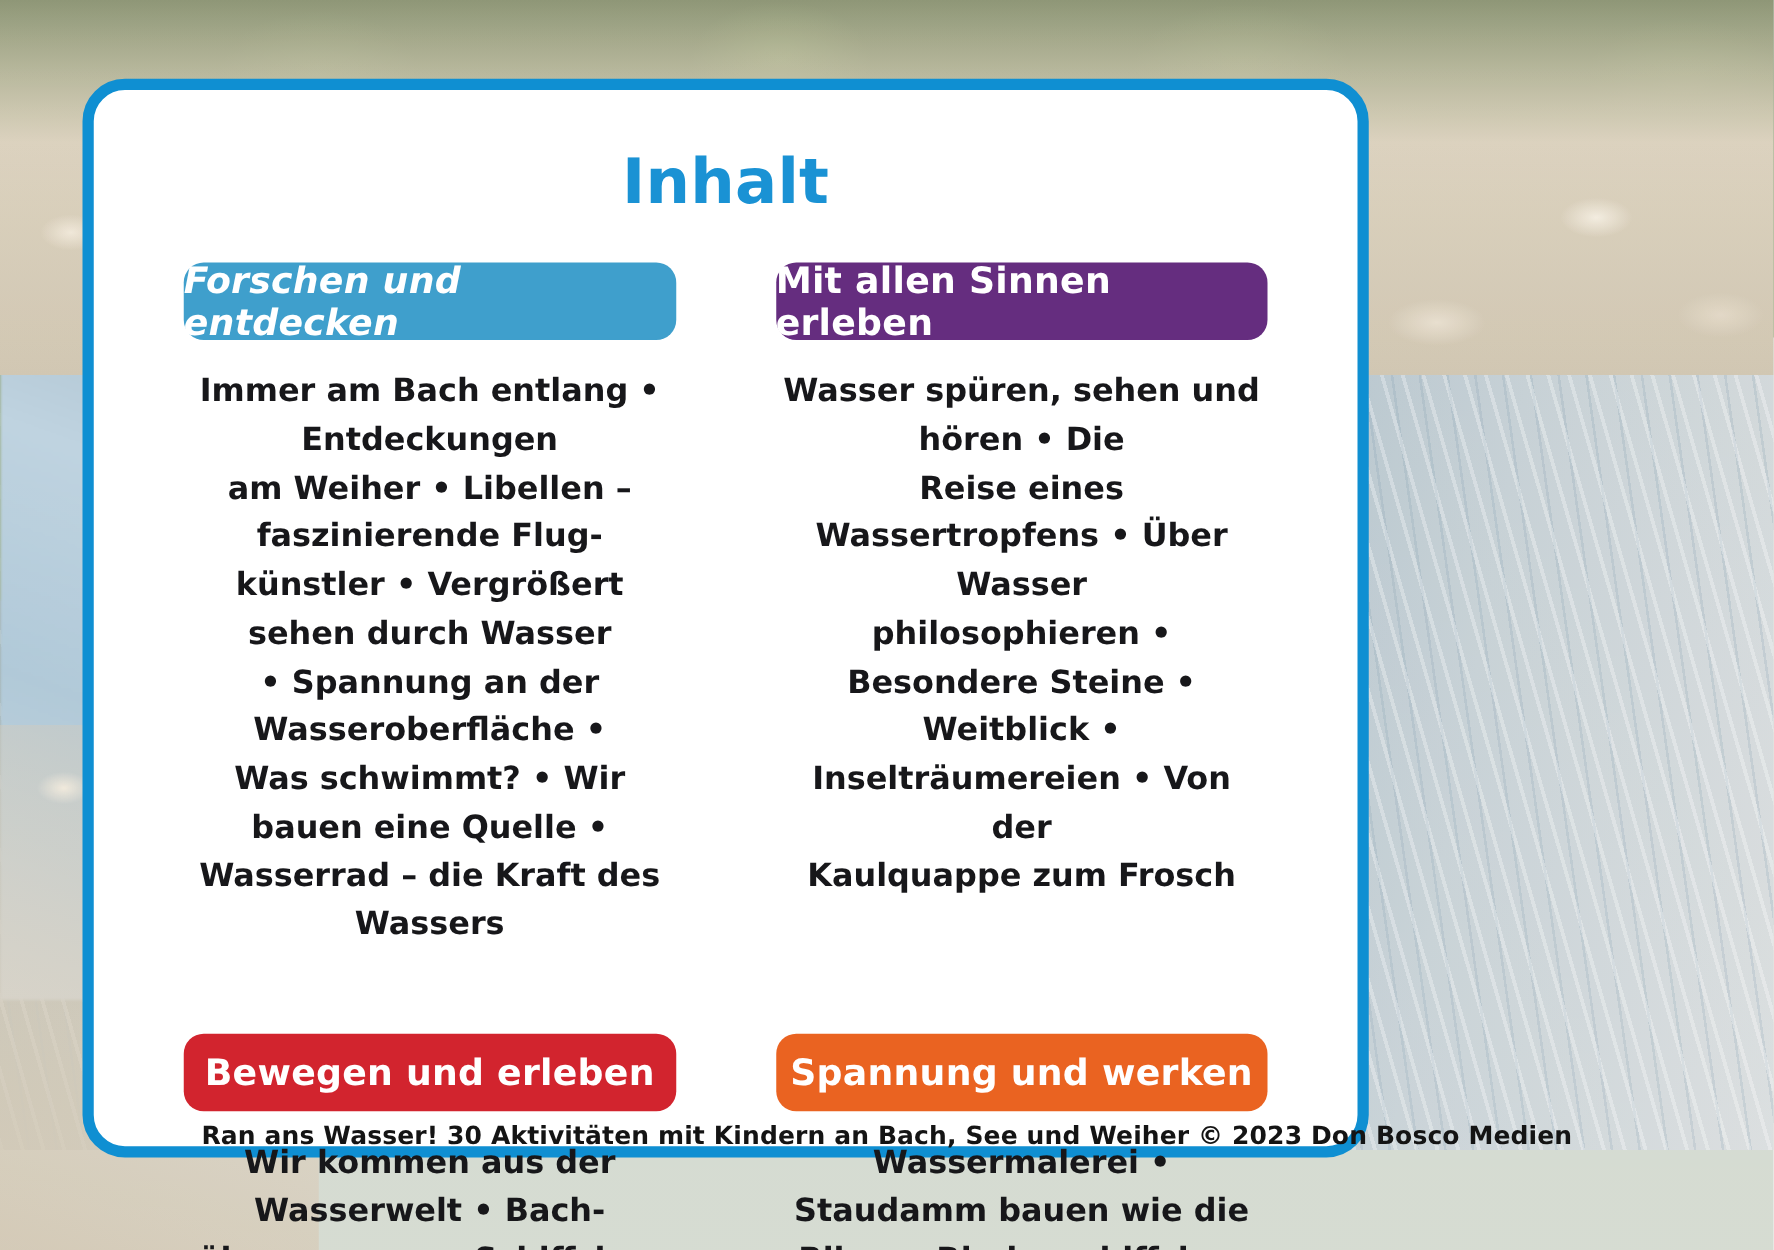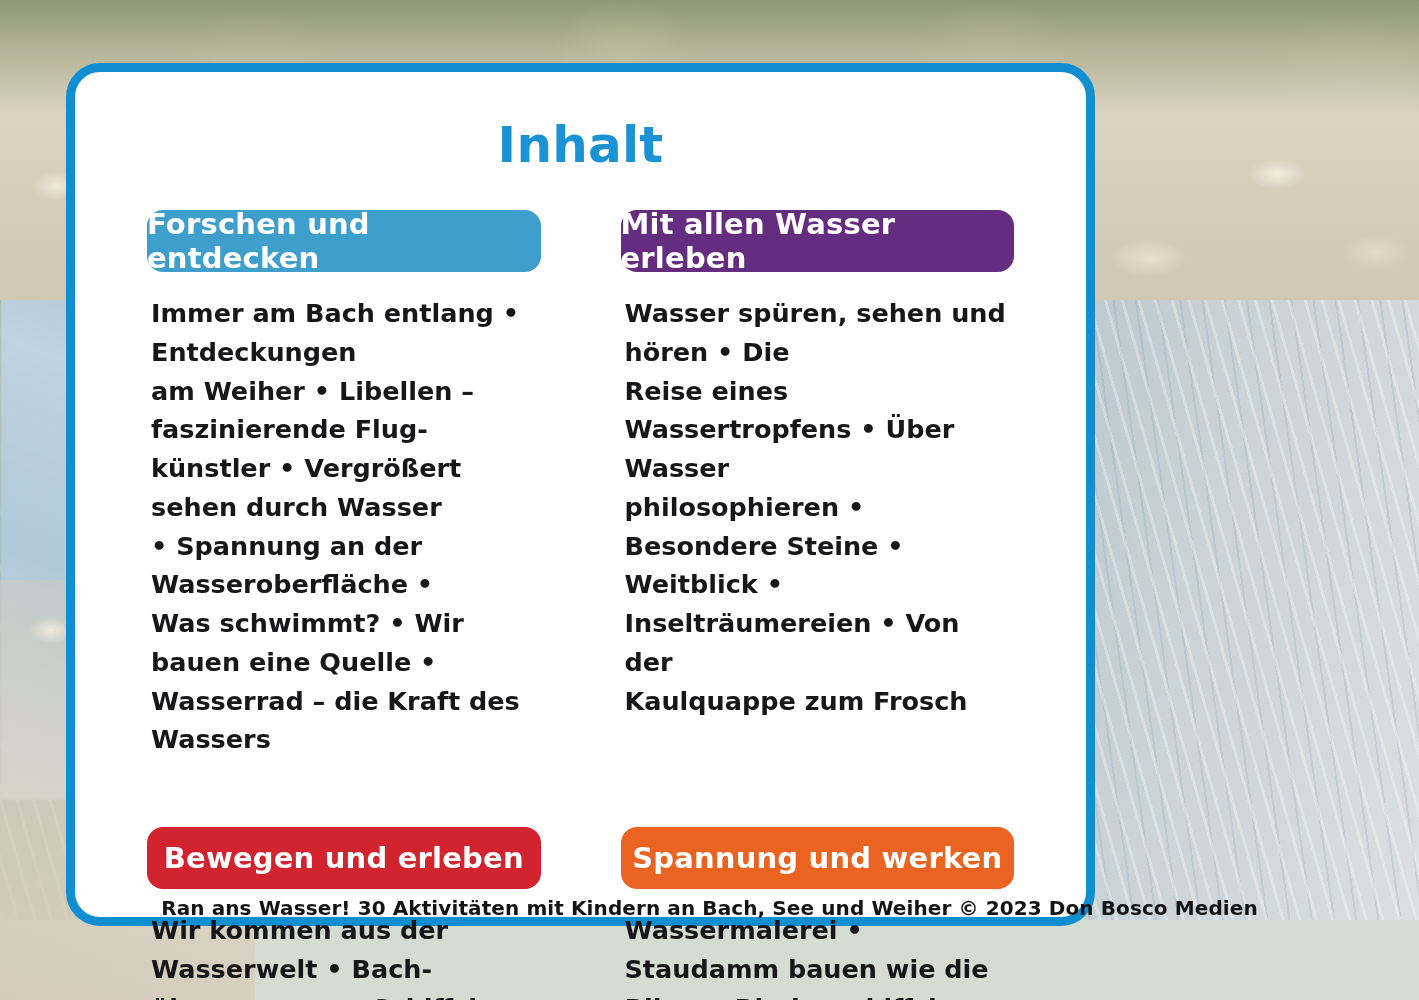--- a/index.html
+++ b/index.html
@@ -166,27 +166,28 @@
     border-radius: 16px;
     height: 62px;
     display: flex;
     align-items: center;
     justify-content: center;
     color: #ffffff;
     font-size: 29px;
     font-weight: 600;
     letter-spacing: 0.2px;
   }
-  .badge-forschen  { background: #3f9fcc; }
+  .badge-forschen  { background: #3f9fcc; font-style: italic; }
   .badge-sinnen    { background: #652d7f; }
   .badge-bewegen   { background: #d2242e; }
   .badge-gestalten { background: #ea6321; }
 
   .section-body {
     margin: 22px 4px 0 4px;
+    text-align: center;
     color: #17171a;
     font-size: 25.5px;
     font-weight: 700;
     line-height: 1.52;
     white-space: pre-line;
   }
 
   .row-two { margin-top: 58px; }
 
   .footer-caption {
@@ -227,21 +228,21 @@
         <div class="section-badge badge-forschen">Forschen und entdecken</div>
         <div class="section-body">Immer am Bach entlang • Entdeckungen
 am Weiher • Libellen – faszinierende Flug-
 künstler • Vergrößert sehen durch Wasser
 • Spannung an der Wasseroberfläche •
 Was schwimmt? • Wir bauen eine Quelle •
 Wasserrad – die Kraft des Wassers</div>
       </div>
 
       <div class="section">
-        <div class="section-badge badge-sinnen">Mit allen Wasser erleben</div>
+        <div class="section-badge badge-sinnen">Mit allen Sinnen erleben</div>
         <div class="section-body">Wasser spüren, sehen und hören • Die
 Reise eines Wassertropfens • Über Wasser
 philosophieren • Besondere Steine •
 Weitblick • Inselträumereien • Von der
 Kaulquappe zum Frosch</div>
       </div>
 
       <div class="section row-two">
         <div class="section-badge badge-bewegen">Bewegen und erleben</div>
         <div class="section-body">Wir kommen aus der Wasserwelt • Bach-

